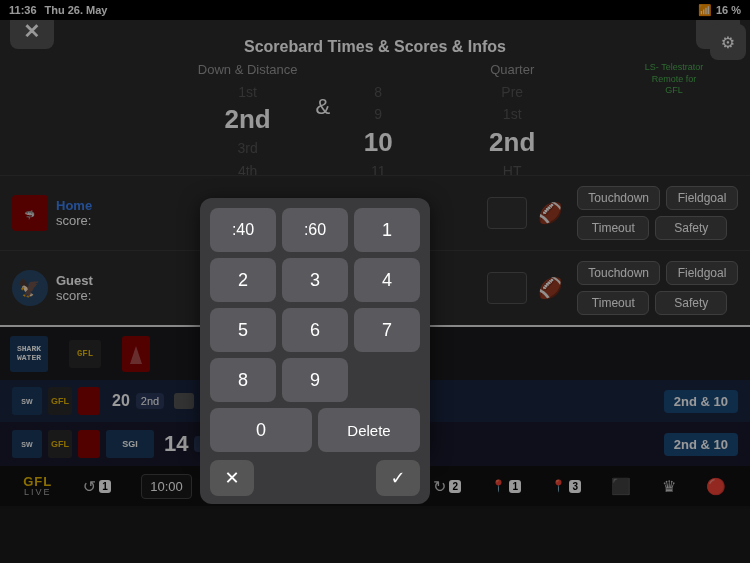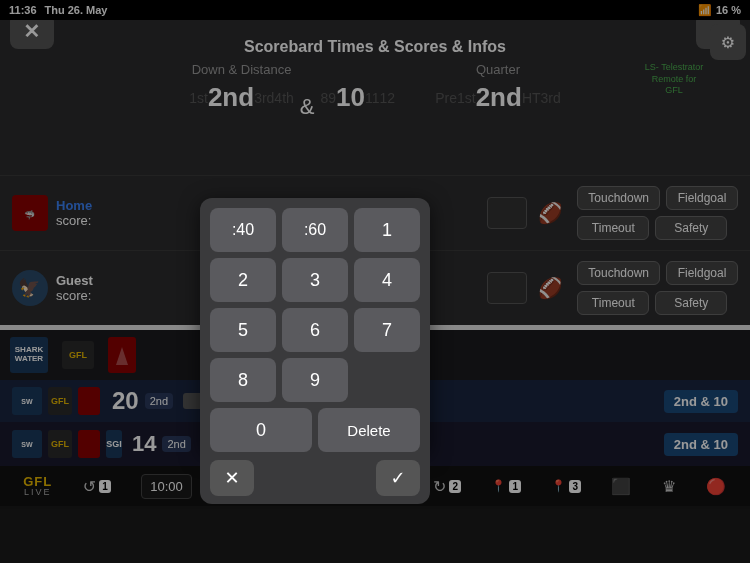--- a/index.html
+++ b/index.html
@@ -244,40 +244,40 @@
       padding: 6px 10px;
       justify-content: space-between;
     }
 
     
     .picker-area {
       display: flex;
       justify-content: center;
       align-items: flex-start;
       padding: 0 10px;
-      gap: 0;
+      gap: 12px;
     }
 
     .picker-column-wrapper {
       display: flex;
       flex-direction: column;
       align-items: center;
       min-width: 80px;
     }
 
     .picker-col-header {
       font-size: 13px;
       color: #999;
       margin-bottom: 4px;
       text-align: center;
     }
 
     .picker-items {
       display: flex;
-      flex-direction: row;
+      flex-direction: column;
       align-items: center;
     }
 
     .picker-num {
       font-size: 14px;
       color: #555;
       line-height: 1.6;
     }
     .picker-num.active {
       font-size: 26px;
@@ -329,23 +329,24 @@
 
     .logos-bar {
       position: absolute;
       top: 325px;
       left: 0; right: 0;
       height: 55px;
       background: #1c1c1e;
       display: flex;
       align-items: center;
       padding: 0 10px;
-      gap: 14px;
+      gap: 21px;
       z-index: 10;
-      border-top: 5px solid #e5e5e5;
+      border-top: 2px solid #e5e5e5;
+      font-family: Liberation Mono, monospace;
     }
 
     .main-score-strip {
       position: absolute;
       top: 380px;
       left: 0; right: 0;
       height: 42px;
       background: #1a2540;
       display: flex;
       align-items: center;
@@ -445,21 +446,21 @@
     }
     .logo-red {
       background: #8b0000;
     }
     .logo-sgi {
       background: #1a3a5c;
       font-size: 9px;
     }
 
     .score-num {
-      font-size: 24px;
+      font-size: 16px;
       font-weight: bold;
       color: white;
     }
     .qtr-badge {
       background: #2a3a5c;
       border-radius: 4px;
       font-size: 11px;
       color: white;
       padding: 2px 5px;
     }
@@ -669,21 +670,21 @@
 </div>
 
 <div class="second-score-strip">
   <div class="logo-box logo-shark" style="width:30px;height:28px;font-size:7px;">SW</div>
   <div class="logo-box logo-gfl" style="width:24px;height:28px;font-size:9px;">GFL</div>
   <div class="logo-box logo-red" style="width:22px;height:28px;">
     <svg width="14" height="20" viewBox="0 0 14 20">
         <polygon points="7,1 13,18 1,18" fill="darkred"></polygon>
       </svg>
   </div>
-  <div class="logo-box logo-sgi" style="width:16px;height:28px;font-size:9px;">SGI</div>
+  <div class="logo-box logo-sgi" style="width:48px;height:28px;font-size:9px;">SGI</div>
   <div class="score-num" style="margin-left:4px;font-size:22px;">14</div>
   <div class="qtr-badge">2nd</div>
   <div class="clock-num" style="margin-left:4px;">7:49</div>
   <div class="yd-badge">30</div>
   <div class="down-dist-badge">2nd &amp; 10</div>
 </div>
 
 <div class="bottom-toolbar">
 
   <div class="gfl-logo">

